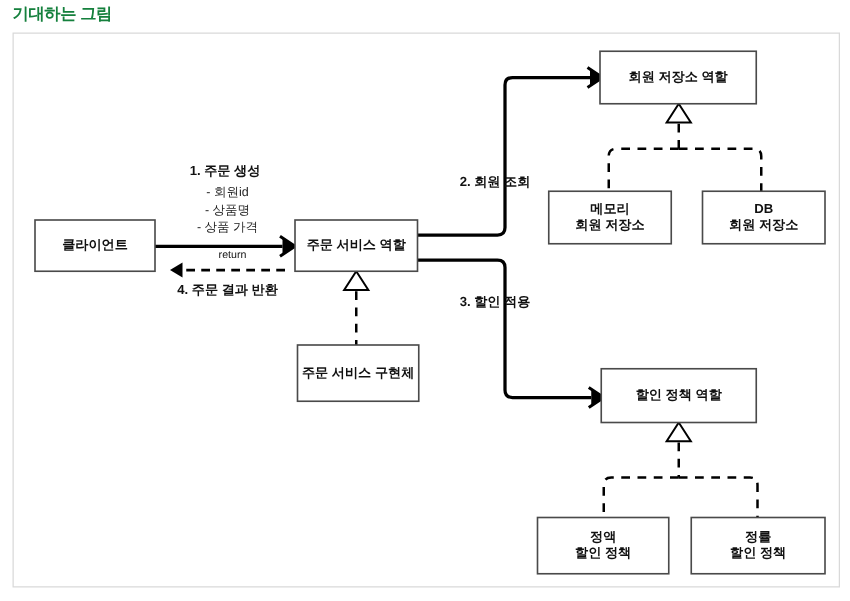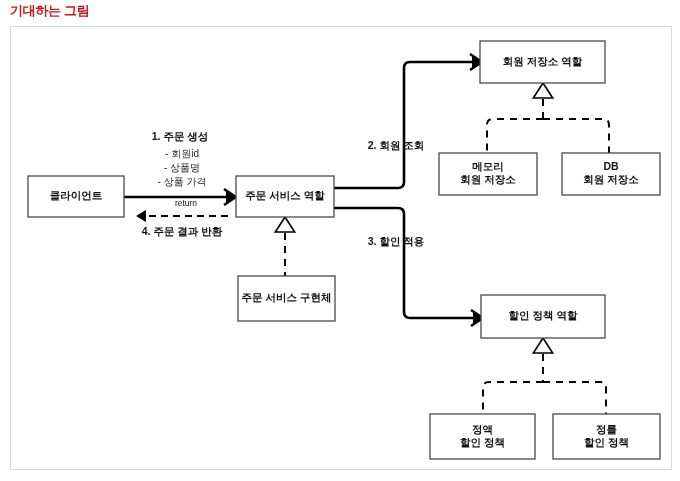--- a/index.html
+++ b/index.html
@@ -9,21 +9,21 @@
     font-family:"Liberation Sans","DejaVu Sans",sans-serif;
     color:#1a1a1a;
     overflow:hidden;
   }
   #page-title{
     position:absolute;
     left:10px;top:2px;
     font-size:13px;
     font-weight:bold;
     letter-spacing:-0.3px;
-    color:#b91c1c;
+    color:#15803d;
   }
   #diagram-frame{
     position:absolute;
     left:10px;top:26px;
     width:662px;height:444px;
     border:1px solid #d9d9d9;
     background:#ffffff;
     box-sizing:border-box;
   }
   #diagram-svg{

